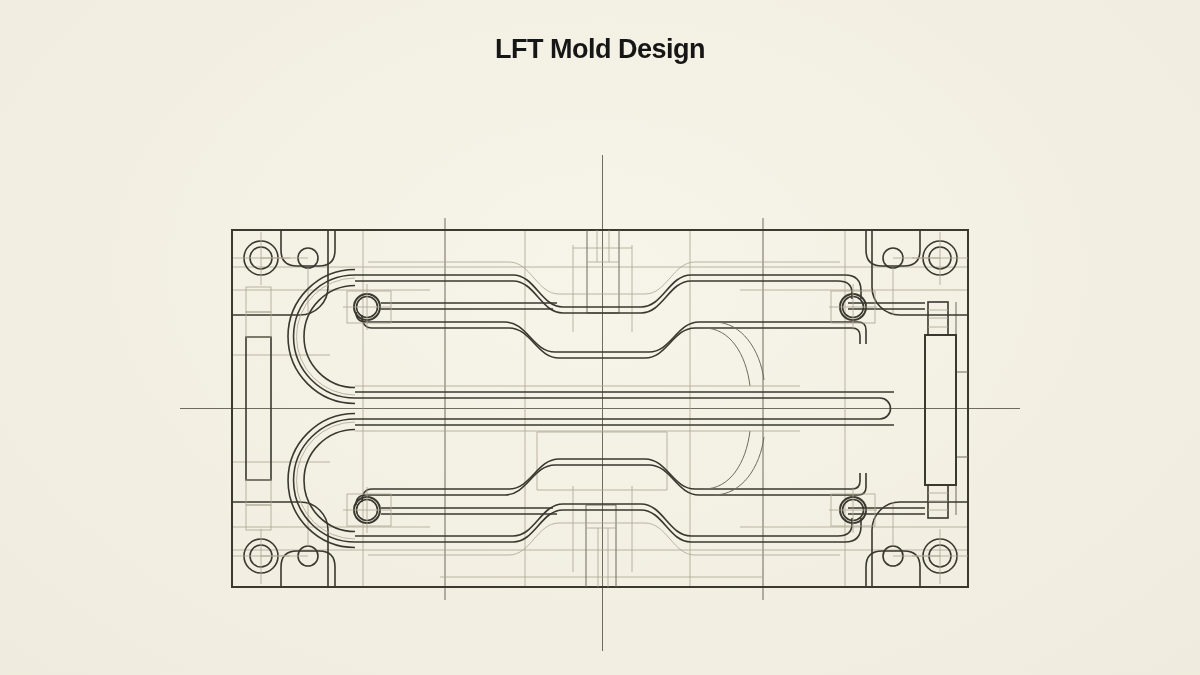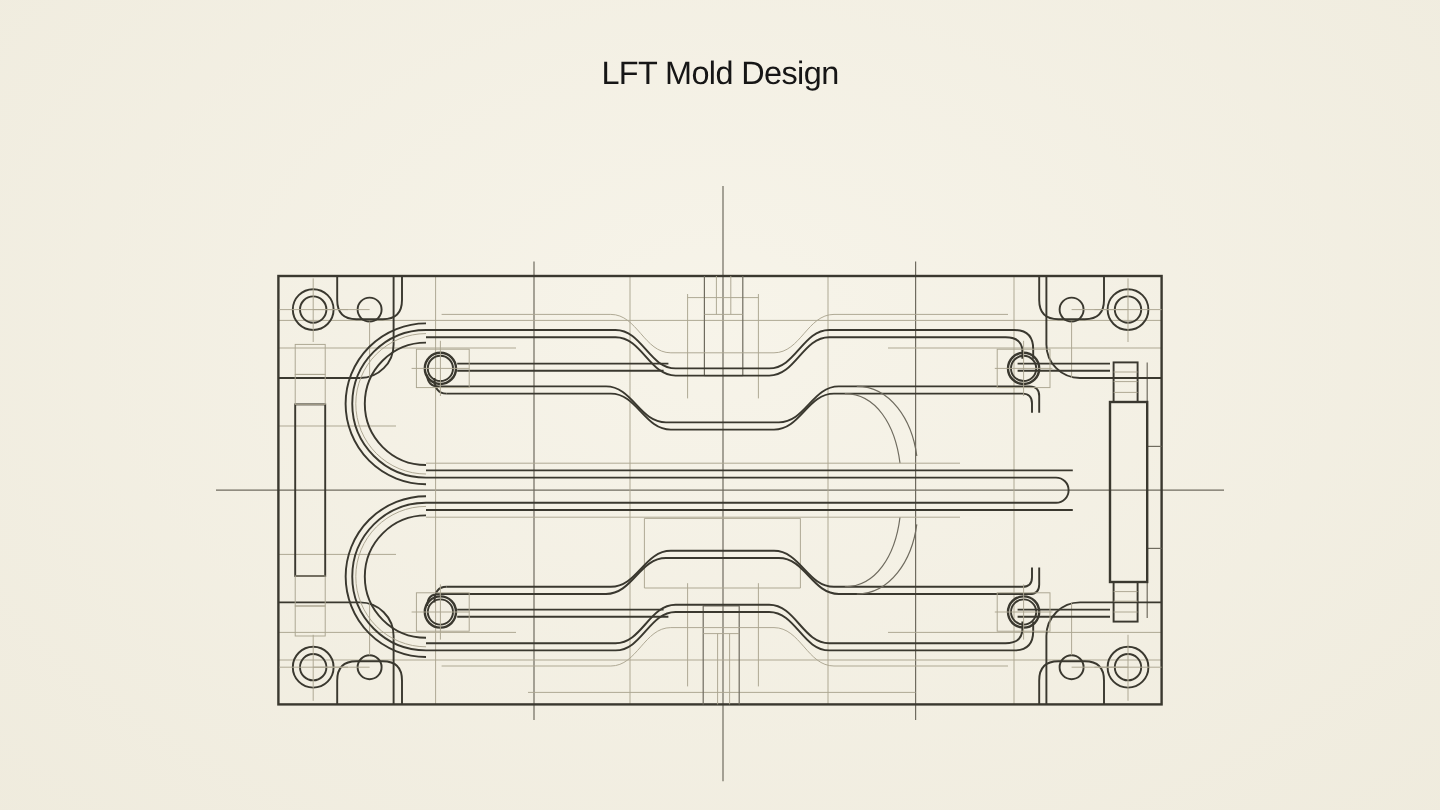--- a/index.html
+++ b/index.html
@@ -3,21 +3,21 @@
 <meta charset="utf-8">
 <style>
   :root{
     --bg:#f4f0e2; --ink-d:#3a382f; --ink-m:#6f6b5f; --ink-t:#aba590; --title:#161616;
   }
   html,body{margin:0;padding:0;}
   body{width:1200px;height:675px;overflow:hidden;font-family:"Liberation Sans",sans-serif;}
   .sheet{position:relative;width:1200px;height:675px;background:var(--bg);
          background-image:radial-gradient(ellipse at 50% 40%, rgba(255,255,255,0.25), rgba(0,0,0,0.02));}
   .title{position:absolute;top:34px;left:0;width:100%;text-align:center;
-         font-size:27px;font-weight:400;letter-spacing:-0.5px;color:var(--title);margin-top:12px;}
+         font-size:27px;font-weight:700;letter-spacing:-0.5px;color:var(--title);}
   svg{position:absolute;left:0;top:0;}
   .d{stroke:var(--ink-d);stroke-width:1.6;fill:none;}
   .d2{stroke:var(--ink-d);stroke-width:2;fill:none;}
   .m{stroke:var(--ink-m);stroke-width:1;fill:none;}
   .t{stroke:var(--ink-t);stroke-width:0.8;fill:none;}
 </style>
 </head>
 <body>
 
 <div class="sheet">

